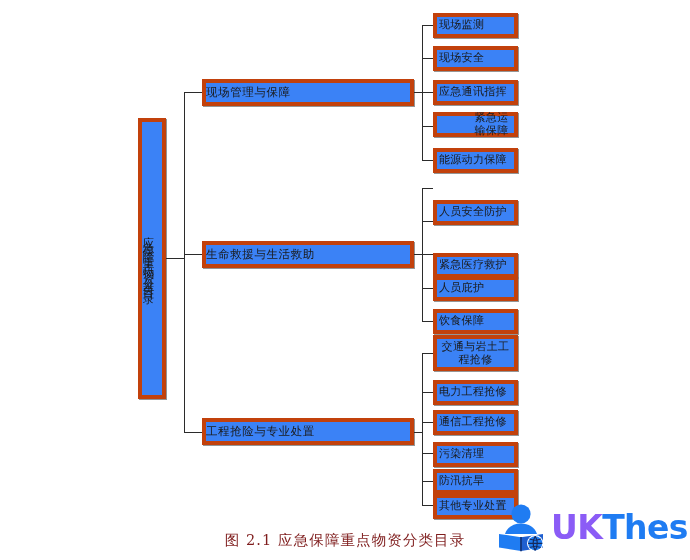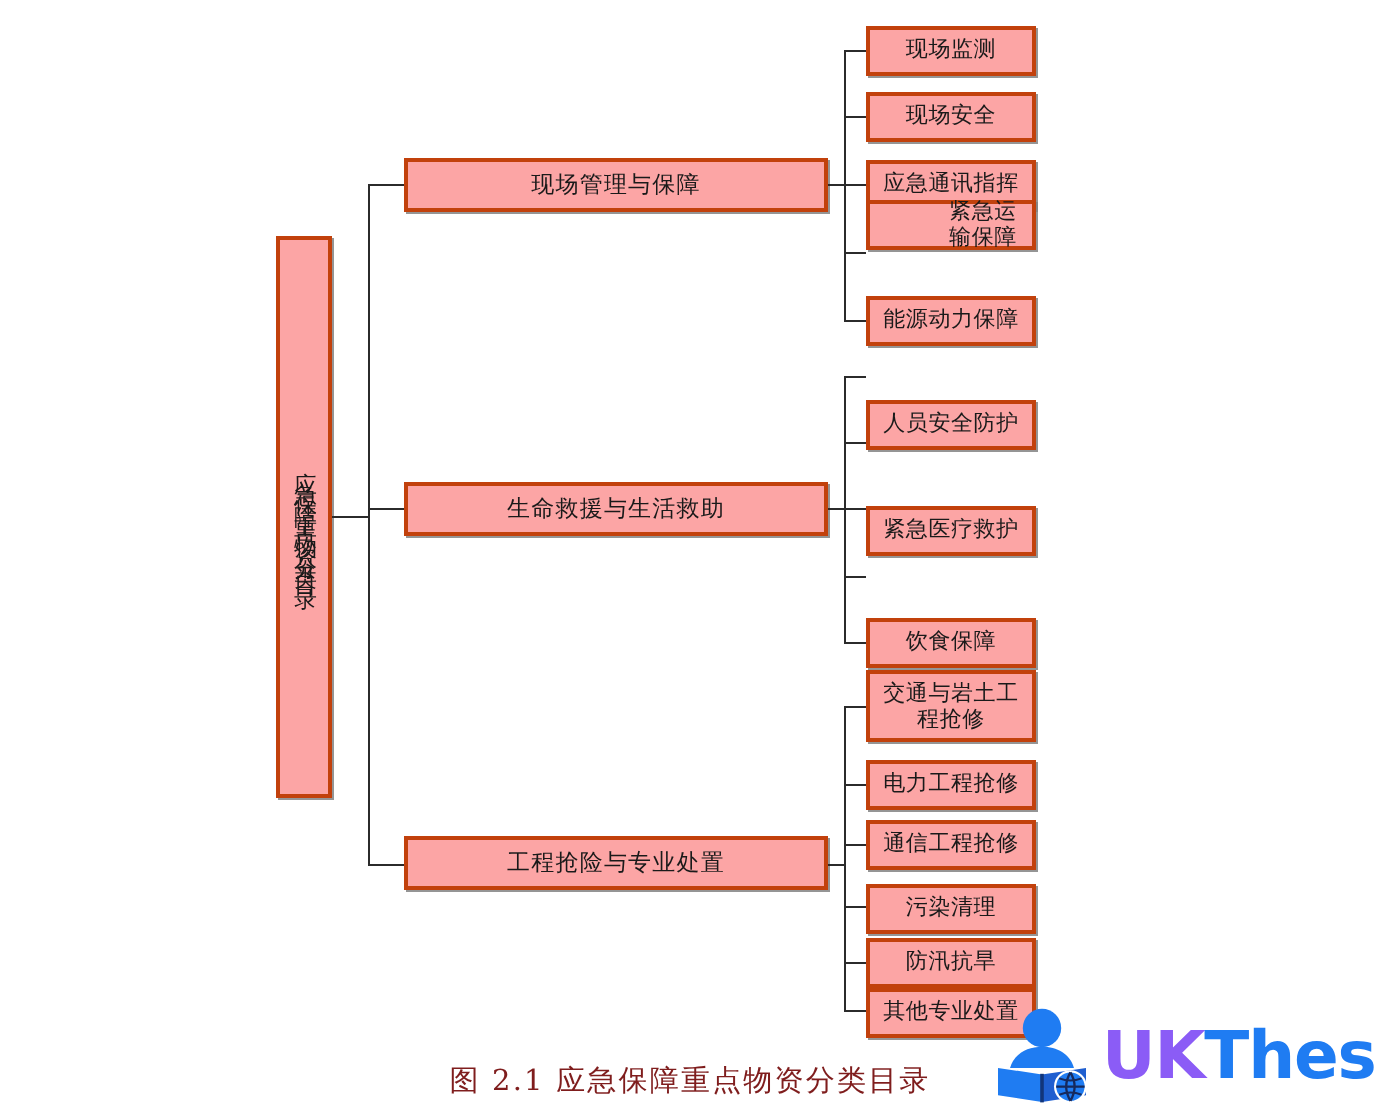--- a/index.html
+++ b/index.html
@@ -20,25 +20,24 @@
     position: absolute;
     left: 0; top: 0;
     width: 690px;
     height: 560px;
   }
 
   
   .box {
     position: absolute;
     box-sizing: border-box;
-    border: 2px solid #c2410c;
-    background: #fca5a5;
+    border: 4px solid #c2410c;
+    background: #3b82f6;
     display: flex;
     align-items: center;
-    justify-content: center;
     text-align: center;
     line-height: 1.12;
     color: #1a1a1a;
     box-shadow: 1px 1px 0 rgba(130,130,130,0.85);
   }
 
   
   .root-box {
     left: 138px;
     top: 118px;
@@ -161,21 +160,21 @@
 
   <div class="box leaf-box" style="top:13px;">
     <span>现场监测</span>
   </div>
   <div class="box leaf-box" style="top:46px;">
     <span>现场安全</span>
   </div>
   <div class="box leaf-box" style="top:80px;">
     <span>应急通讯指挥</span>
   </div>
-  <div class="box leaf-box" style="top:100px;padding-left:34px;">
+  <div class="box leaf-box" style="top:112px;padding-left:34px;">
     <span>紧急运输保障</span>
   </div>
   <div class="box leaf-box" style="top:148px;">
     <span>能源动力保障</span>
   </div>
 
   <div class="box l2-box l2-2">
     <span>生命救援与生活救助</span>
   </div>
   <div class="line h" style="left:414px; top:254px; width:9px;"></div>
@@ -184,20 +183,23 @@
   <div class="line h" style="left:422px; top:221px; width:11px;"></div>
   <div class="line h" style="left:422px; top:254px; width:11px;"></div>
   <div class="line h" style="left:422px; top:288px; width:11px;"></div>
   <div class="line h" style="left:422px; top:321px; width:11px;"></div>
 
   <div class="box leaf-box" style="top:176px;margin-top:24px;">
     <span>人员安全防护</span>
   </div>
   <div class="box leaf-box" style="top:253px;">
     <span>紧急医疗救护</span>
+  </div>
+  <div class="box leaf-box" style="top:276px;">
+    <span>人员庇护</span>
   </div>
   <div class="box leaf-box" style="top:309px;">
     <span>饮食保障</span>
   </div>
 
   <div class="box l2-box l2-3">
     <span>工程抢险与专业处置</span>
   </div>
   <div class="line h" style="left:414px; top:432px; width:9px;"></div>
   <div class="line v" style="left:422px; top:353px; height:152px;"></div>

